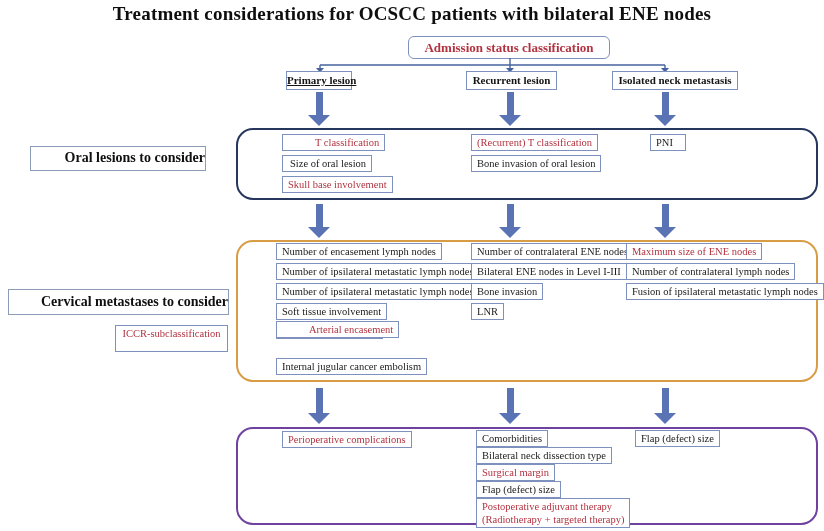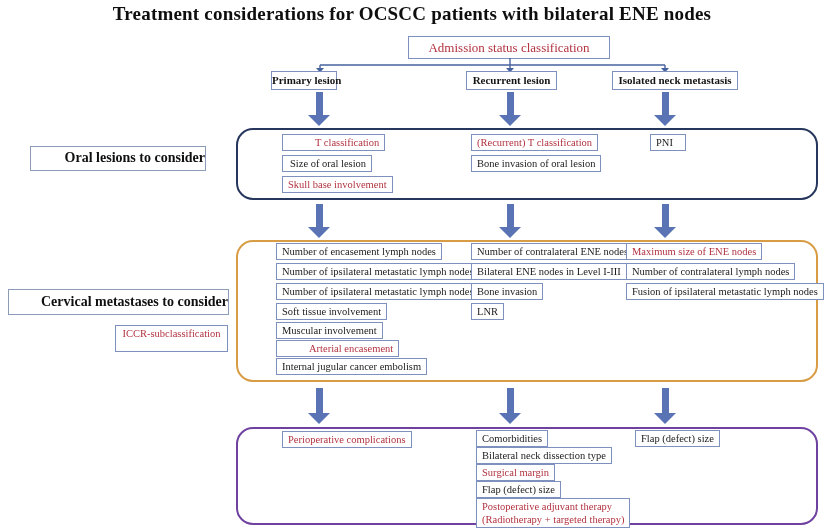--- a/index.html
+++ b/index.html
@@ -11,27 +11,27 @@
   #title{
     left:0;top:3px;width:824px;text-align:center;
     font-size:19px;font-weight:bold;letter-spacing:.2px;color:#0e0e0e;
   }
   .box{
     position:absolute;box-sizing:border-box;background:#fff;
     border:1.4px solid #7e90bd;text-align:center;
   }
   #admission-box{
     left:408px;top:36px;width:202px;height:23px;
-    font-size:13px;font-weight:normal;color:#b23340;line-height:21px;
+    font-size:13px;font-weight:bold;color:#b23340;line-height:21px;border-radius:6px;
   }
   .branch{
     height:19px;font-size:11px;font-weight:bold;line-height:17px;color:#141414;
     white-space:nowrap;
   }
-  #branch-primary{left:271px;top:71px;width:66px;}
+  #branch-primary{left:286px;top:71px;width:66px;text-decoration:underline;}
   #branch-recurrent{left:466px;top:71px;width:91px;}
   #branch-isolated{left:612px;top:71px;width:126px;}
   .panel{
     position:absolute;box-sizing:border-box;background:transparent;border-radius:17px;
   }
   #panel-oral{left:236px;top:128px;width:582px;height:72px;border:2px solid #26365c;}
   #panel-cervical{left:236px;top:240px;width:582px;height:142px;border:2px solid #d89c44;}
   #panel-treatment{left:236px;top:427px;width:582px;height:98px;border:2px solid #6f42a0;}
   .side-label{
     position:absolute;box-sizing:border-box;background:#fff;border:1.5px solid #8d9cb6;
@@ -124,21 +124,21 @@
 
   <div class="panel" id="panel-cervical"></div>
   <div class="side-label" id="label-cervical">Cervical metastases to consider</div>
   <div id="label-iccr">ICCR-subclassification</div>
 
   <div class="item" style="left:276px;top:243px;">Number of encasement lymph nodes</div>
   <div class="item" style="left:276px;top:263px;">Number of ipsilateral metastatic lymph nodes</div>
   <div class="item" style="left:276px;top:283px;">Number of ipsilateral metastatic lymph nodes</div>
   <div class="item" style="left:276px;top:303px;">Soft tissue involvement</div>
   <div class="item" style="left:276px;top:322px;">Muscular involvement</div>
-  <div class="item red" style="left:276px;top:340px;padding-left:32px;">Arterial encasement</div>
+  <div class="item red" style="left:276px;top:321px;padding-left:32px;">Arterial encasement</div>
   <div class="item" style="left:276px;top:358px;">Internal jugular cancer embolism</div>
 
   <div class="item" style="left:471px;top:243px;">Number of contralateral ENE nodes</div>
   <div class="item" style="left:471px;top:263px;">Bilateral ENE nodes in Level I-III</div>
   <div class="item" style="left:471px;top:283px;">Bone invasion</div>
   <div class="item" style="left:471px;top:303px;">LNR</div>
 
   <div class="item red" style="left:626px;top:243px;">Maximum size of ENE nodes</div>
   <div class="item" style="left:626px;top:263px;">Number of contralateral lymph nodes</div>
   <div class="item" style="left:626px;top:283px;">Fusion of ipsilateral metastatic lymph nodes</div>

